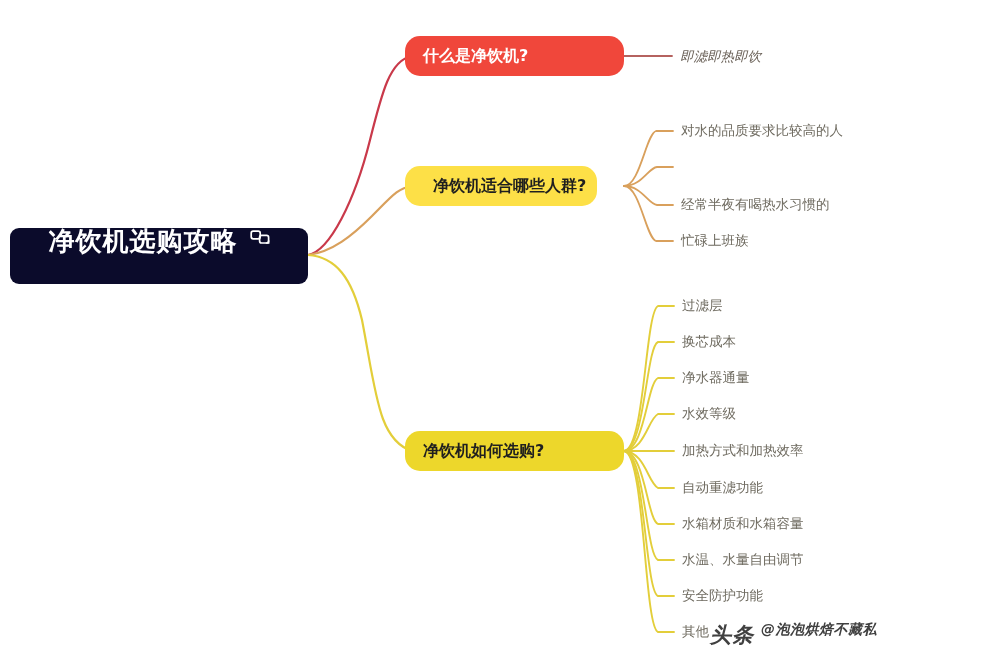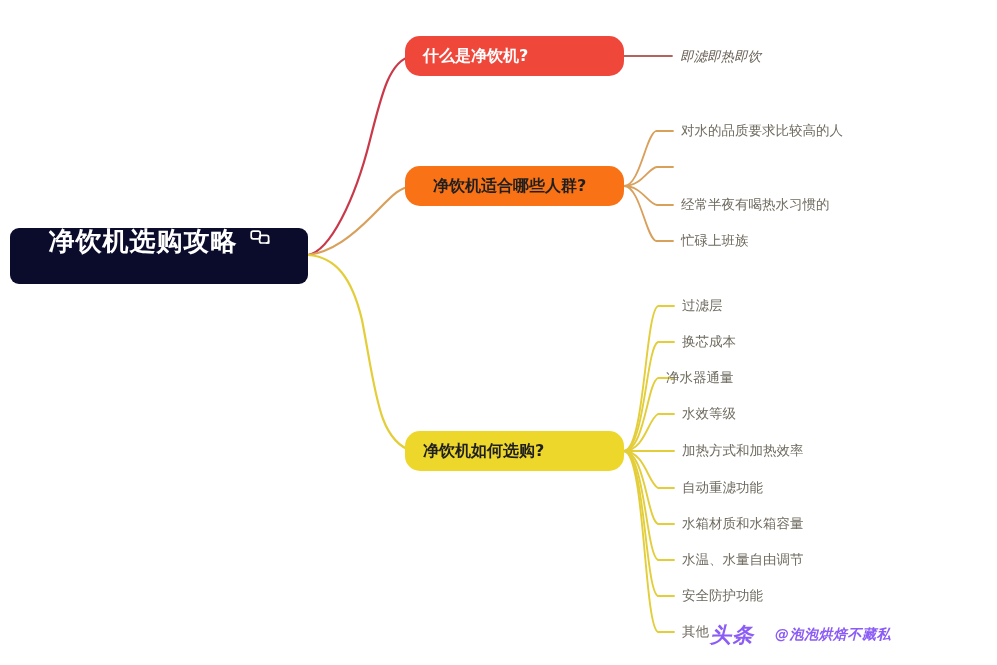--- a/index.html
+++ b/index.html
@@ -73,21 +73,21 @@
     height: 40px;
     white-space: nowrap;
   }
   .branch-label {
     font-size: 16px;
     font-weight: bold;
     line-height: 1;
   }
   .branch-red   { left: 405px; top: 36px;  width: 219px; background: #F0473B; }
   .branch-red .branch-label { color: #ffffff; }
-  .branch-orange{ left: 405px; top: 166px; width: 219px; background: #f97316; padding-left: 28px; }
+  .branch-orange{ left: 405px; top: 166px; width: 192px; background: #fde047; padding-left: 28px; }
   .branch-orange .branch-label { color: #1f1f1f; }
   .branch-yellow{ left: 405px; top: 431px; width: 219px; background: #EDD72B; text-align: center; }
   .branch-yellow .branch-label { color: #1f1f1f; }
 
   
   .leaf {
     position: absolute;
     font-size: 13.5px;
     color: #6e6a5f;
     line-height: 1;
@@ -95,23 +95,23 @@
     transform: translateY(-50%);
   }
   .leaf-red { color: #6b6259; }
 
   
   .watermark {
     position: absolute;
     left: 710px;
     top: 621px;
     display: flex;
-    align-items: center;
-    gap: 21px;
-    color: #8b5cf6;
+    align-items: flex-start;
+    gap: 7px;
+    color: #404040;
     white-space: nowrap;
   }
   .wm-brand {
     font-size: 21px;
     font-weight: bold;
     font-style: italic;
     letter-spacing: 1px;
   }
   .wm-handle {
     font-size: 14px;
@@ -173,21 +173,21 @@
   </div>
   <div class="leaf" style="left:681px; top:131px;">对水的品质要求比较高的人</div>
   <div class="leaf" style="left:681px; top:205px;">经常半夜有喝热水习惯的</div>
   <div class="leaf" style="left:681px; top:241px;">忙碌上班族</div>
 
   <div class="branch-node branch-yellow">
     <span class="branch-label">净饮机如何选购?</span>
   </div>
   <div class="leaf" style="left:682px; top:306px;">过滤层</div>
   <div class="leaf" style="left:682px; top:342px;">换芯成本</div>
-  <div class="leaf" style="left:666px; top:378px;">净水器通量</div>
+  <div class="leaf" style="left:682px; top:378px;">净水器通量</div>
   <div class="leaf" style="left:682px; top:414px;">水效等级</div>
   <div class="leaf" style="left:682px; top:451px;">加热方式和加热效率</div>
   <div class="leaf" style="left:682px; top:488px;">自动重滤功能</div>
   <div class="leaf" style="left:682px; top:524px;">水箱材质和水箱容量</div>
   <div class="leaf" style="left:682px; top:560px;">水温、水量自由调节</div>
   <div class="leaf" style="left:682px; top:596px;">安全防护功能</div>
   <div class="leaf" style="left:682px; top:632px;">其他</div>
 
   <div class="watermark">
     <span class="wm-brand">头条</span>

